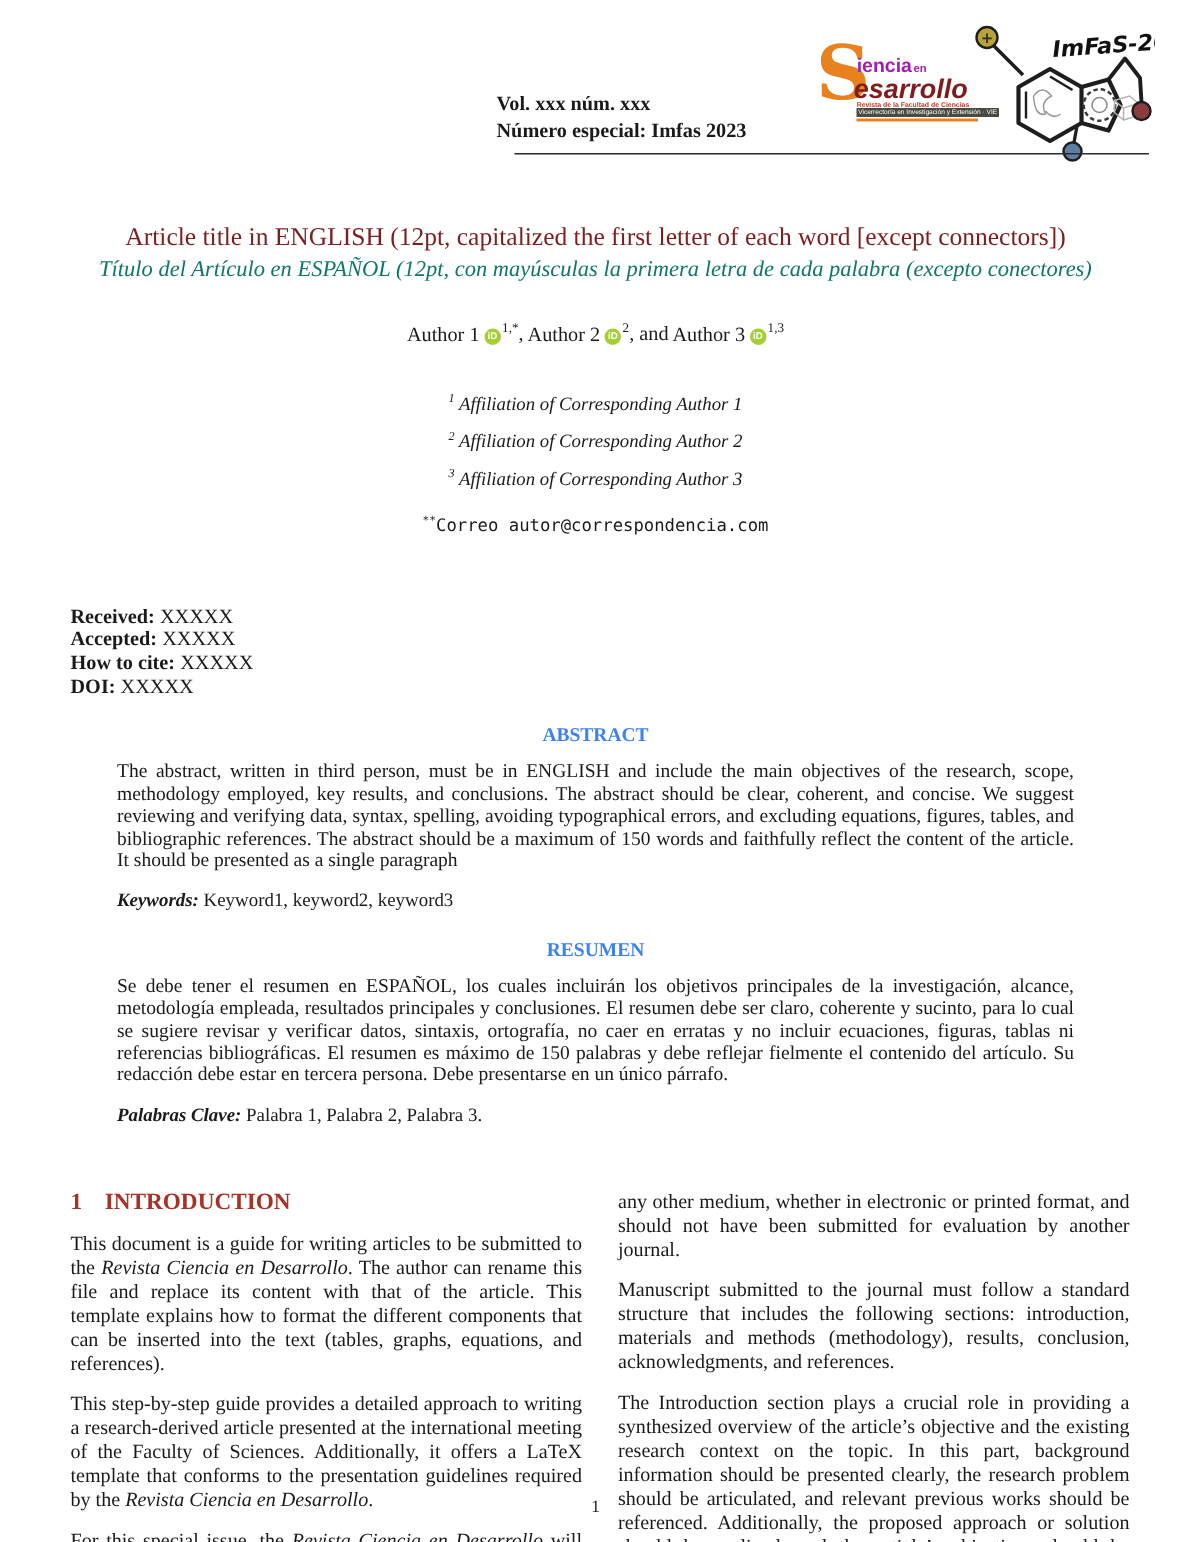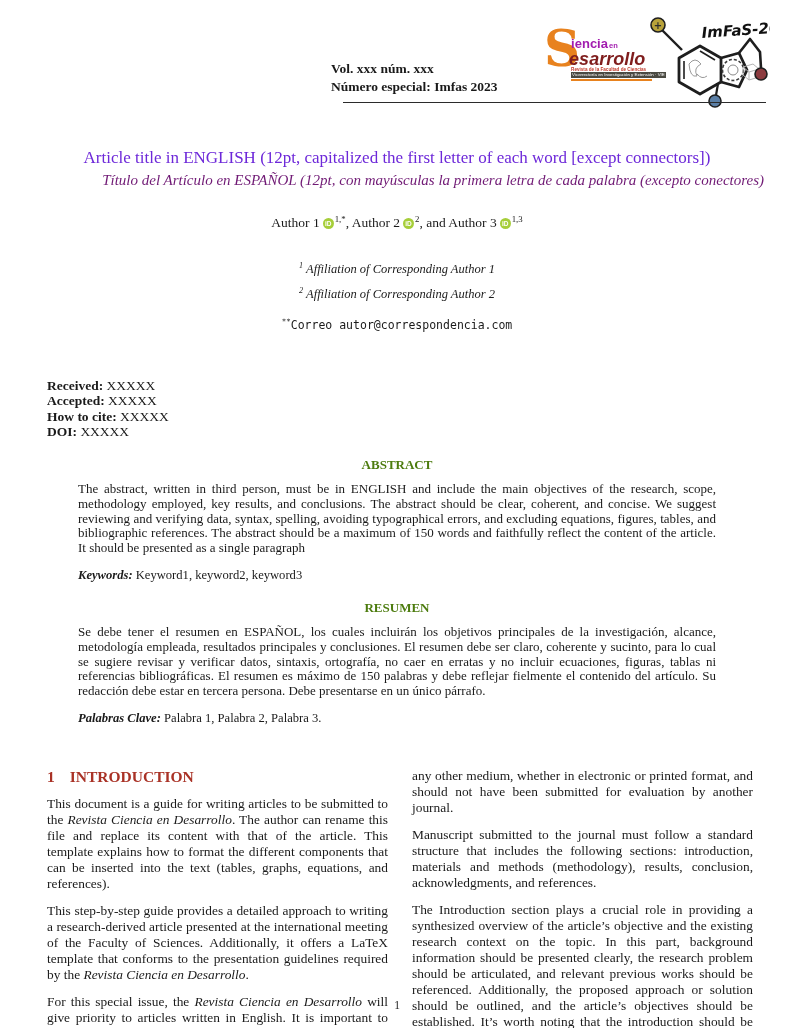--- a/index.html
+++ b/index.html
@@ -26,41 +26,41 @@
   .cd-line1 .en{font-size:7.5px;font-weight:bold;margin-left:1px;}
   .cd-line2{color:#7f1d1d;font-weight:bold;font-size:18px;line-height:14px;margin-left:-2px;font-style:italic;}
   .cd-line3{color:#c0392b;font-weight:bold;font-size:4.6px;line-height:5px;margin-top:1px;white-space:nowrap;}
   .cd-line4{background:#4a4a42;color:#ffffff;font-size:4.4px;line-height:6px;padding:0 1px;white-space:nowrap;}
   .cd-line5{height:2px;background:#e8821e;width:85%;margin-top:1px;}
 
   .molecule{position:absolute;left:642px;top:12px;}
 
   
   .title-block{margin-top:36px;text-align:center;padding:0 30px;}
-  .title-en{font-size:17px;color:#6d28d9;}
-  .title-es{font-size:15px;font-style:italic;color:#701a75;margin-top:4px;text-align:right;}
+  .title-en{font-size:17px;color:#7f1d1d;}
+  .title-es{font-size:15px;font-style:italic;color:#0f766e;margin-top:4px;}
 
   .authors{margin-top:24px;text-align:center;font-size:13.5px;}
   .authors b{font-weight:normal;}
   .orcid{display:inline-block;width:11px;height:11px;border-radius:50%;
     background:#a6ce39;color:#fff;font-family:"Liberation Sans",sans-serif;
     font-size:6.5px;font-weight:bold;line-height:11px;text-align:center;
     vertical-align:1px;margin:0 1px 0 3px;}
   sup{font-size:0.65em;}
 
   .affiliations{margin-top:24px;text-align:center;}
   .affil{font-style:italic;font-size:12.5px;line-height:22px;}
   .correo{margin-top:12px;text-align:center;font-family:"DejaVu Sans Mono",monospace;font-size:11.5px;}
 
   
   .meta{margin:46px 47px 0 47px;font-size:13.5px;line-height:15.6px;}
   .meta b{font-weight:bold;}
 
   
-  .sec-center{margin-top:17px;text-align:center;font-weight:bold;font-size:13px;color:#4d7c0f;}
+  .sec-center{margin-top:17px;text-align:center;font-weight:bold;font-size:13px;color:#3b82f6;}
   .blockpar{margin:9px 78px 0 78px;font-size:13px;line-height:14.8px;text-align:justify;}
   .kwline{margin:12px 78px 0 78px;font-size:12.6px;}
   .kwline .kw{font-weight:bold;font-style:italic;}
 
   
   .columns{display:flex;gap:24px;margin:42px 40px 0 47px;}
   .col{width:341px;}
   .sec-head{color:#a93226;font-weight:bold;font-size:15.5px;margin-bottom:10px;}
   .sec-head .num{margin-right:15px;}
   .col p{margin:0 0 11px 0;font-size:13.4px;line-height:16px;text-align:justify;}
@@ -127,20 +127,21 @@
 
   <div class="authors">
     <span><b>Author 1</b><span class="orcid">iD</span><sup>1,*</sup></span><span>, </span>
     <span><b>Author 2</b><span class="orcid">iD</span><sup>2</sup></span><span>, and </span>
     <span><b>Author 3</b><span class="orcid">iD</span><sup>1,3</sup></span>
   </div>
 
   <div class="affiliations">
     <div class="affil"><sup>1</sup> <span>Affiliation of Corresponding Author 1</span></div>
     <div class="affil"><sup>2</sup> <span>Affiliation of Corresponding Author 2</span></div>
+    <div class="affil"><sup>3</sup> <span>Affiliation of Corresponding Author 3</span></div>
     <div class="correo"><sup>**</sup><span>Correo autor@correspondencia.com</span></div>
   </div>
 
   <div class="meta">
     <div><b>Received:</b> <span>XXXXX</span></div>
     <div><b>Accepted:</b> <span>XXXXX</span></div>
     <div><b>How to cite:</b> <span>XXXXX</span></div>
     <div><b>DOI:</b> <span>XXXXX</span></div>
   </div>
 

